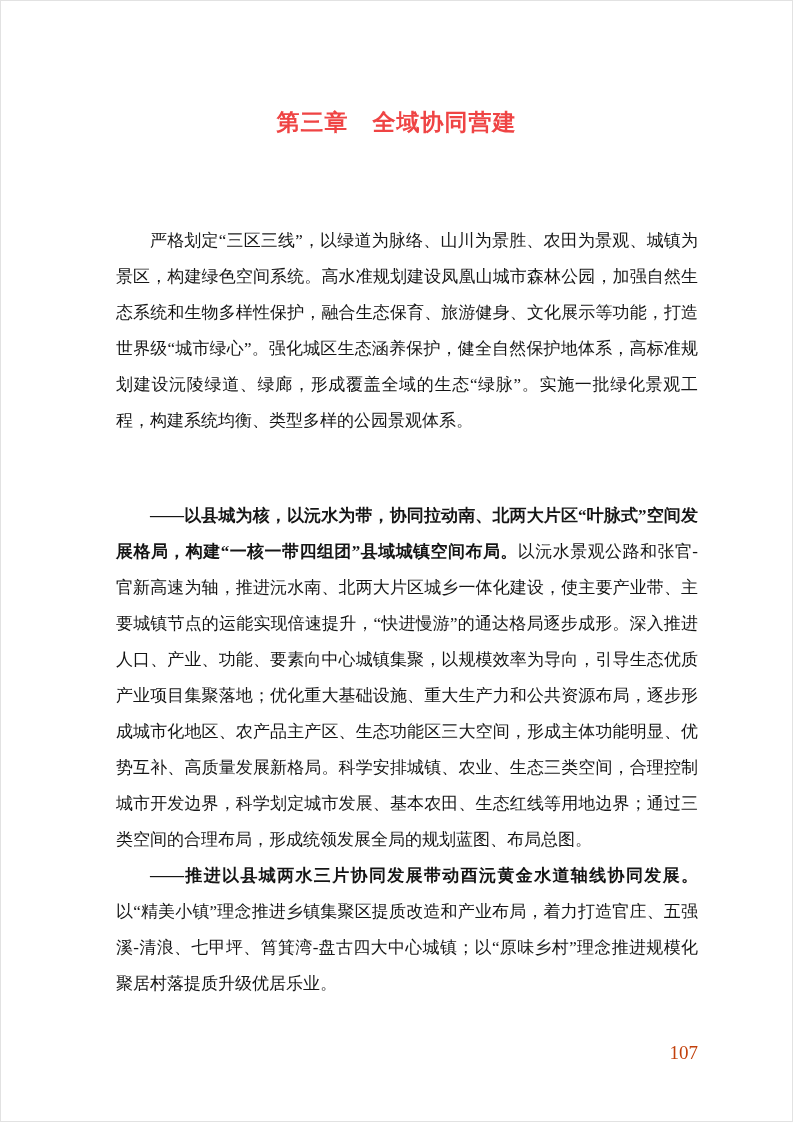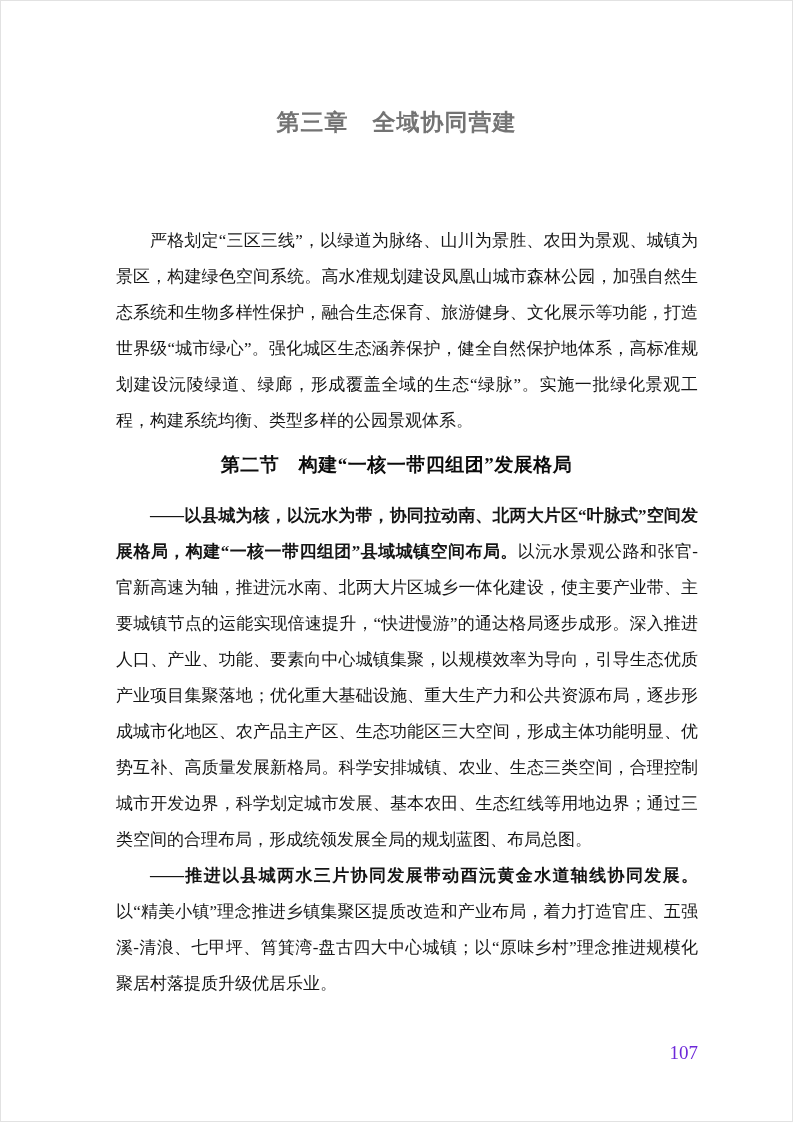--- a/index.html
+++ b/index.html
@@ -23,21 +23,21 @@
     position: absolute;
     top: 106px;
     left: 0;
     width: 100%;
     margin: 0;
     text-align: center;
     font-family: "Liberation Sans", "DejaVu Sans", sans-serif;
     font-size: 23px;
     font-weight: 800;
     letter-spacing: 1px;
-    color: #737373;
+    color: #ef4444;
   }
   .section-heading {
     position: absolute;
     left: 0;
     width: 100%;
     margin: 0;
     text-align: center;
     font-size: 19px;
     font-weight: 700;
     letter-spacing: 0.5px;
@@ -65,34 +65,33 @@
     top: 497px;
     left: 115px;
     width: 582px;
   }
   .bold-run { font-weight: 700; }
   .page-number {
     position: absolute;
     top: 1041px;
     right: 94px;
     font-size: 19px;
-    color: #6d28d9;
+    color: #c2410c;
   }
 </style>
 </head>
 <body>
 
 <div class="page">
 
   <h1 class="chapter-title">第三章　全域协同营建</h1>
 
 
   <p class="body-para para1"><span>严格划定“三区三线”，以绿道为脉络、山川为景胜、农田为景观、城镇为景区，构建绿色空间系统。高水准规划建设凤凰山城市森林公园，加强自然生态系统和生物多样性保护，融合生态保育、旅游健身、文化展示等功能，打造世界级“城市绿心”。强化城区生态涵养保护，健全自然保护地体系，高标准规划建设沅陵绿道、绿廊，形成覆盖全域的生态“绿脉”。实施一批绿化景观工程，构建系统均衡、类型多样的公园景观体系。</span></p>
 
-  <h2 class="section-heading s2">第二节　构建“一核一带四组团”发展格局</h2>
 
   <div class="para-block">
     <p class="body-para"><span class="bold-run">——以县城为核，以沅水为带，协同拉动南、北两大片区“叶脉式”空间发展格局，构建“一核一带四组团”县域城镇空间布局。</span><span>以沅水景观公路和张官-官新高速为轴，推进沅水南、北两大片区城乡一体化建设，使主要产业带、主要城镇节点的运能实现倍速提升，“快进慢游”的通达格局逐步成形。深入推进人口、产业、功能、要素向中心城镇集聚，以规模效率为导向，引导生态优质产业项目集聚落地；优化重大基础设施、重大生产力和公共资源布局，逐步形成城市化地区、农产品主产区、生态功能区三大空间，形成主体功能明显、优势互补、高质量发展新格局。科学安排城镇、农业、生态三类空间，合理控制城市开发边界，科学划定城市发展、基本农田、生态红线等用地边界；通过三类空间的合理布局，形成统领发展全局的规划蓝图、布局总图。</span></p>
     <p class="body-para"><span class="bold-run">——推进以县城两水三片协同发展带动酉沅黄金水道轴线协同发展。</span><span>以“精美小镇”理念推进乡镇集聚区提质改造和产业布局，着力打造官庄、五强溪-清浪、七甲坪、筲箕湾-盘古四大中心城镇；以“原味乡村”理念推进规模化聚居村落提质升级优居乐业。</span></p>
   </div>
 
   <div class="page-number">107</div>
 
 </div>
 

